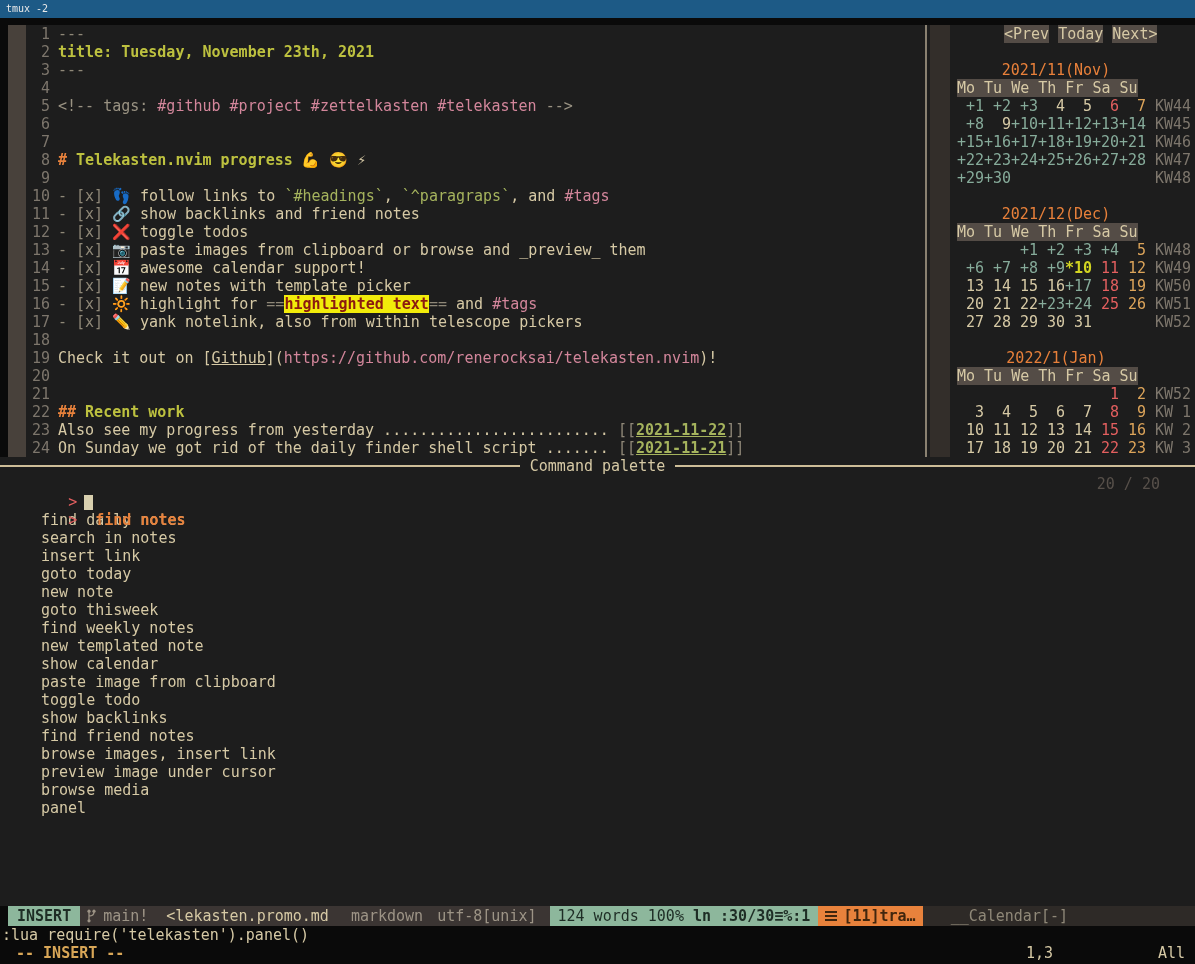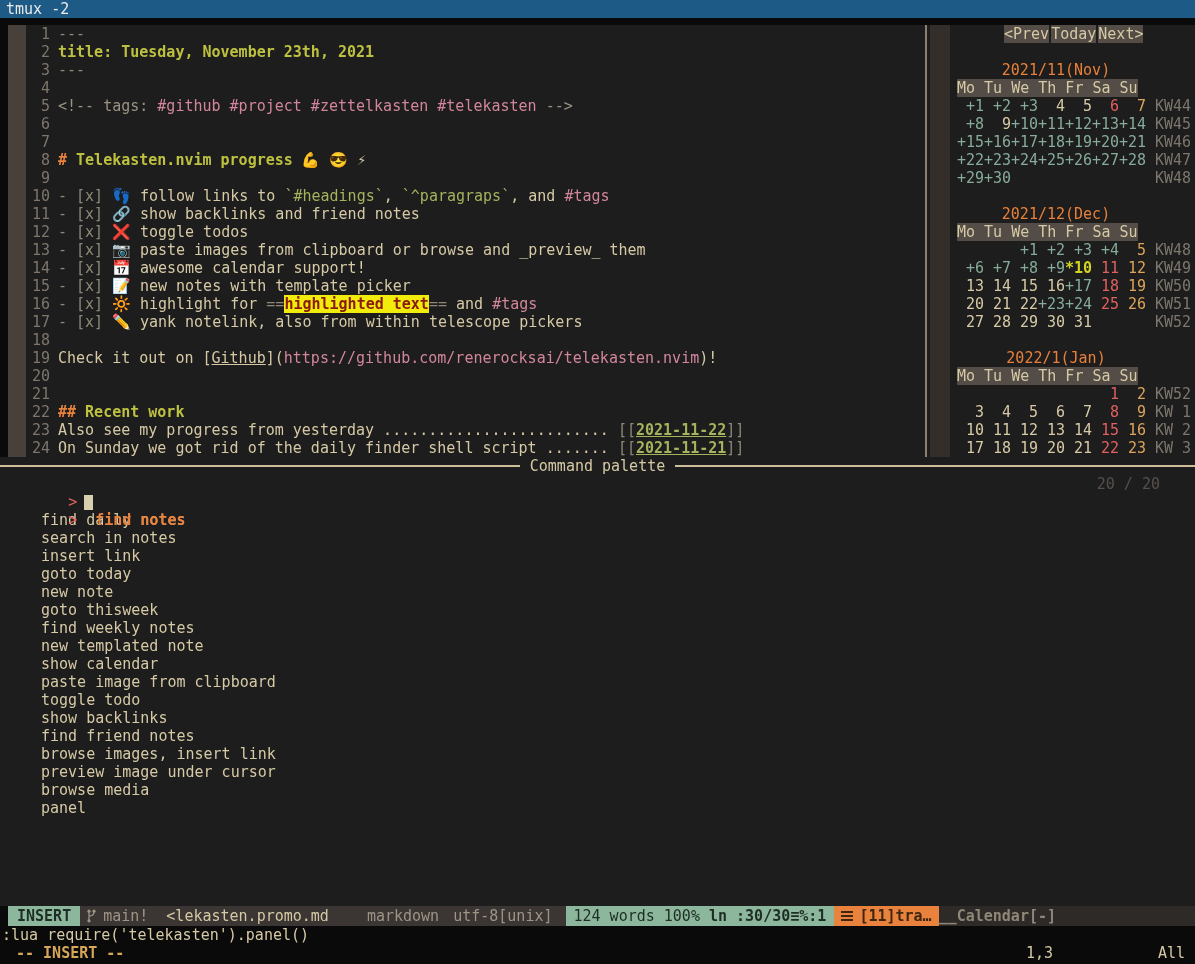--- a/index.html
+++ b/index.html
@@ -1,20 +1,20 @@
 <!DOCTYPE html>
 <html><head>
 <meta charset="utf-8">
 <style>
   html,body{margin:0;padding:0;background:#0a0a0a;}
   body{width:1195px;height:964px;position:relative;overflow:hidden;
        font-family:"DejaVu Sans Mono",monospace;font-size:15px;line-height:18px;color:#d6c9a5;}
   
   #tmux-bar{position:absolute;left:0;top:0;width:100%;height:18px;background:#1d5a86;
-            color:#e9e9e9;font-size:15px;line-height:18px;padding-left:6px;box-sizing:border-box;}
+            color:#e9e9e9;font-size:10px;line-height:18px;padding-left:6px;box-sizing:border-box;}
   
   #vim{position:absolute;left:0;top:25px;width:1195px;height:881px;background:#1d1d1d;}
   #editor-pane{position:absolute;left:0;top:0;width:925px;height:432px;}
   #left-margin{position:absolute;left:0;top:0;width:8px;height:432px;background:#0a0a0a;}
   #editor-scrollbar{position:absolute;left:8px;top:0;width:18px;height:432px;background:#48413b;}
   #editor-lines{position:absolute;left:0;top:0;width:925px;}
   .eline{display:flex;height:18px;}
   .ln{flex:none;margin-left:26px;width:24px;text-align:right;color:#7d766c;}
   .lt{margin-left:8px;white-space:pre;}
   .lt span{white-space:pre;}
@@ -23,21 +23,21 @@
   .c-tag{color:#d3869b}.c-code{color:#a5b35d}.c-url{color:#d3869b}
   .c-lnk{color:#a5b35d;font-weight:bold;text-decoration:underline}
   .c-und{color:#d6c9a5;text-decoration:underline}
   .c-hl{background:#f2ec0a;color:#8b1a10;font-weight:bold}
   .c-emoji{color:#d6c9a5}
   
   #divider{position:absolute;left:925px;top:0;width:2px;height:432px;background:#8a8171;}
   #calendar-pane{position:absolute;left:927px;top:0;width:268px;height:432px;}
   #cal-scrollbar{position:absolute;left:3px;top:0;width:20px;height:432px;background:#332e2a;}
   #cal-content{position:absolute;left:30px;top:0;width:238px;}
-  .cal-btn-row{height:18px;display:flex;padding-left:47px;gap:2px;}
+  .cal-btn-row{height:18px;display:flex;padding-left:47px;gap:9px;}
   .cal-btn{background:#544c46;color:#d6c9a5;white-space:pre;}
   .cal-spacer{height:18px;}
   .cal-title{height:18px;width:198px;text-align:center;color:#e8803a;}
   .cal-row{height:18px;display:flex;white-space:pre;}
   .cal-head{display:inline-block;background:#544c46;color:#d6c9a5;white-space:pre;}
   .cal-cell{flex:none;width:27px;text-align:right;white-space:pre;}
   .d-plus{color:#86ab9a}.d-day{color:#d6c9a5}.d-sat{color:#e35f5f}
   .d-sun{color:#dca45a}.d-today{color:#d2d422;font-weight:bold}
   .cal-kw{flex:none;color:#7d766c;padding-left:9px;white-space:pre;}
   
@@ -54,27 +54,27 @@
   .sel-text{color:#e8823c;font-weight:bold;}
   .pitem{height:18px;padding-left:41px;color:#d6c9a5;}
   
   #statusline{position:absolute;left:0;top:906px;width:100%;height:20px;display:flex;
               background:#0a0a0a;padding-left:8px;box-sizing:border-box;line-height:20px;align-items:stretch;}
   .sl-mode{background:#8db79c;color:#1e2d25;font-weight:bold;padding:0 9px;}
   .sl-mid{background:#3b3533;display:flex;align-items:center;padding-right:13px;}
   .sl-branch{margin-left:6px;display:flex;align-items:center;color:#9d9486;gap:6px;}
   .sl-gray{color:#9d9486;}
   .sl-file{color:#d6c9a5;margin-left:18px;}
-  .sl-ft{margin-left:38px;}
+  .sl-ft{margin-left:22px;}
   .sl-enc{margin-left:14px;}
   .sl-stats{background:#8db79c;color:#1e2d25;padding:0 8px;white-space:pre;}
   .sl-stats b{font-weight:bold;}
   .sl-tab{background:#e8823c;color:#40260e;font-weight:bold;display:flex;align-items:center;padding:0 7px;gap:6px;}
   .sl-right{flex:1;background:#2e2a27;color:#8f8878;}
-  .sl-right span{font-weight:bold;}
+  .sl-right span{margin-left:28px;}
   
   #cmdline{position:absolute;left:0;top:926px;width:100%;height:18px;padding-left:2px;box-sizing:border-box;color:#d6c9a5;}
   #ruler{position:absolute;left:0;top:944px;width:100%;height:20px;}
   #ruler-mode{position:absolute;left:16px;color:#d8a657;font-weight:bold;}
   #ruler-pos{position:absolute;left:1026px;color:#d6c9a5;}
   #ruler-scroll{position:absolute;left:1158px;color:#d6c9a5;}
 </style>
 </head>
 <body>
 

